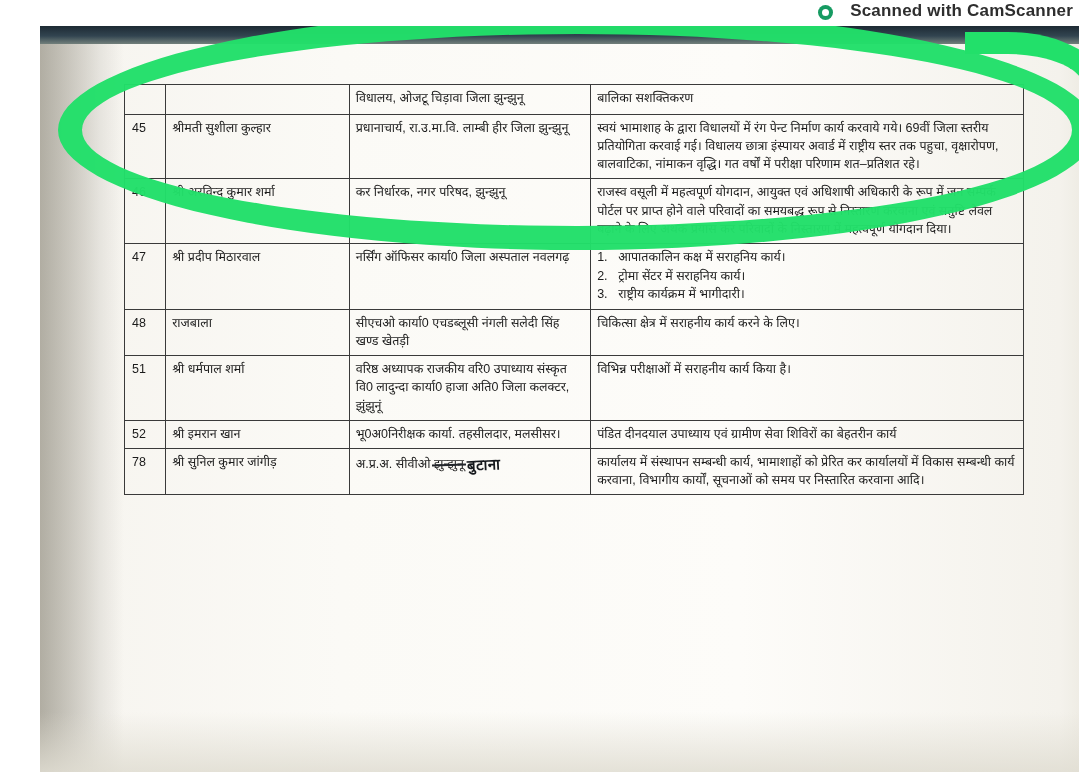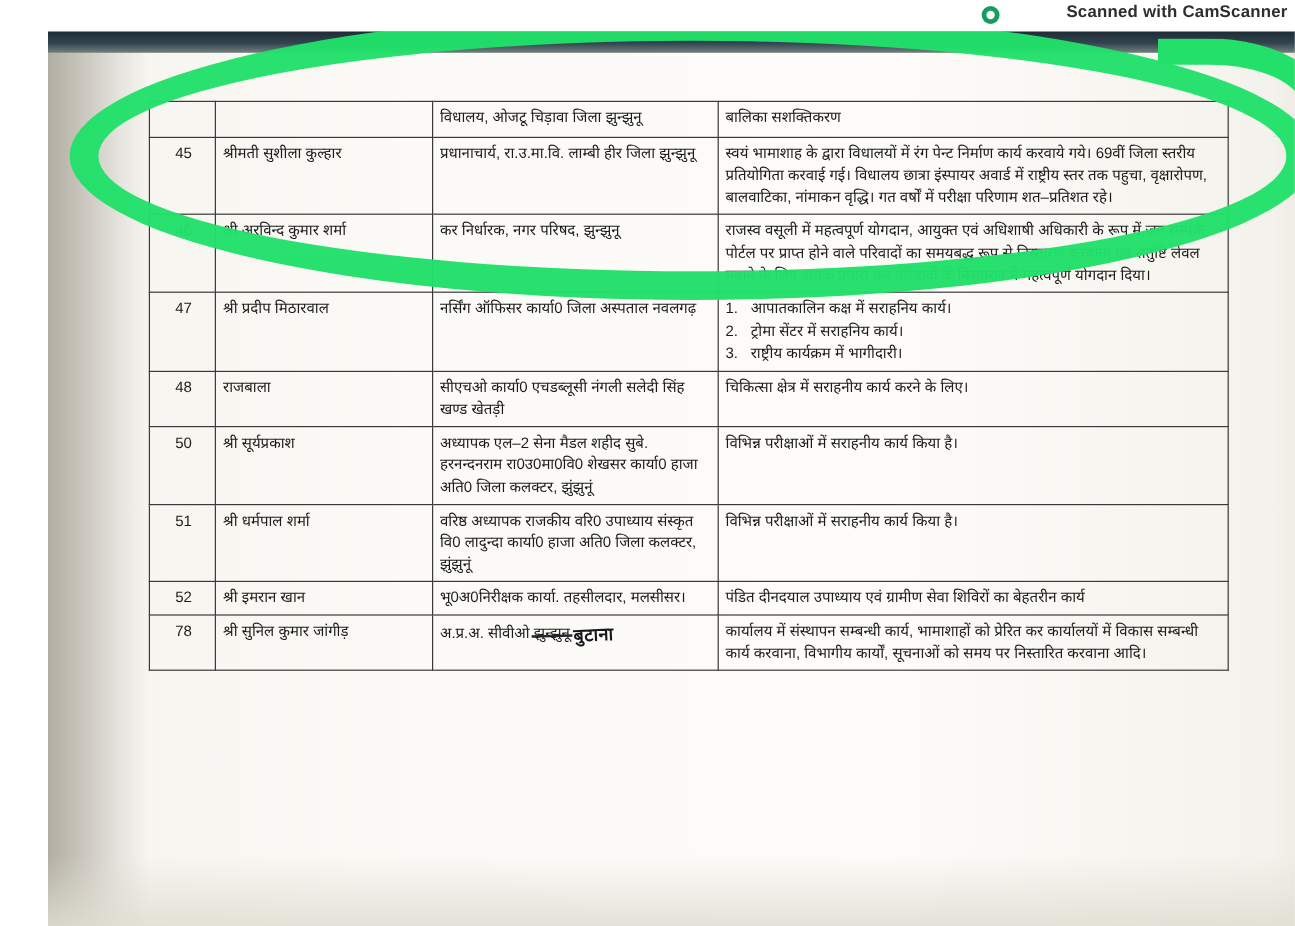--- a/index.html
+++ b/index.html
@@ -21,21 +21,21 @@
     top: 0; left: 0;
     width: 1079px;
     height: 26px;
     background: #ffffff;
     z-index: 40;
   }
   #scan-bar .scan-wm {
     position: absolute;
     top: 1px;
     right: 6px;
-    font-size: 14px;
+    font-size: 17px;
     font-weight: bold;
     color: #2e2e2e;
     letter-spacing: .2px;
     white-space: nowrap;
   }
   #scan-bar .scan-dot {
     position: absolute;
     top: 5px;
     right: 246px;
     width: 15px;
@@ -109,21 +109,21 @@
   #doc-table td {
     border: 1px solid #3a3a3a;
     padding: 4px 6px 5px 6px;
     vertical-align: top;
     line-height: 1.45;
     background: transparent;
   }
   #doc-table td.c-sno {
     width: 28px;
     text-align: left;
-    padding-left: 21px;
+    padding-left: 7px;
     white-space: nowrap;
   }
   #doc-table td.c-name { width: 178px; }
   #doc-table td.c-post { width: 238px; }
   #doc-table td.c-work { width: 440px; }
 
   .row-head td { height: 20px; }
 
   
   .numlist {
@@ -254,26 +254,20 @@
       </tr>
 
       <tr>
         <td class="c-sno">48</td>
         <td class="c-name">राजबाला</td>
         <td class="c-post">सीएचओ कार्या0 एचडब्लूसी नंगली सलेदी सिंह खण्ड खेतड़ी</td>
         <td class="c-work">चिकित्सा क्षेत्र में सराहनीय कार्य करने के लिए।</td>
       </tr>
 
 
-      <tr>
-        <td class="c-sno">50</td>
-        <td class="c-name">श्री सूर्यप्रकाश</td>
-        <td class="c-post">अध्यापक एल–2 सेना मैडल शहीद सुबे. हरनन्दनराम रा0उ0मा0वि0 शेखसर कार्या0 हाजा अति0 जिला कलक्टर, झुंझुनूं</td>
-        <td class="c-work">विभिन्न परीक्षाओं में सराहनीय कार्य किया है।</td>
-      </tr>
 
       <tr>
         <td class="c-sno">51</td>
         <td class="c-name">श्री धर्मपाल शर्मा</td>
         <td class="c-post">वरिष्ठ अध्यापक राजकीय वरि0 उपाध्याय संस्कृत वि0 लादुन्दा कार्या0 हाजा अति0 जिला कलक्टर, झुंझुनूं</td>
         <td class="c-work">विभिन्न परीक्षाओं में सराहनीय कार्य किया है।</td>
       </tr>
 
       <tr>
         <td class="c-sno">52</td>

